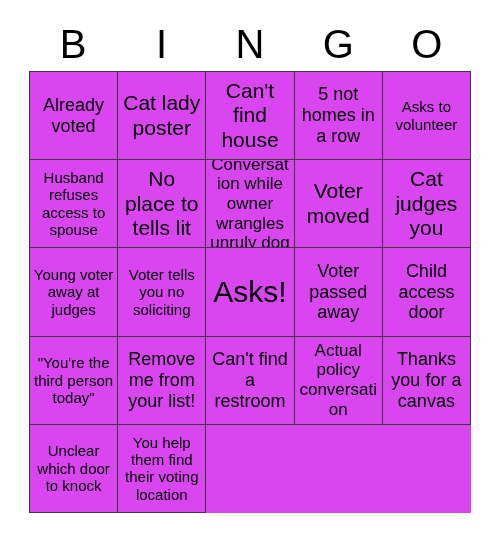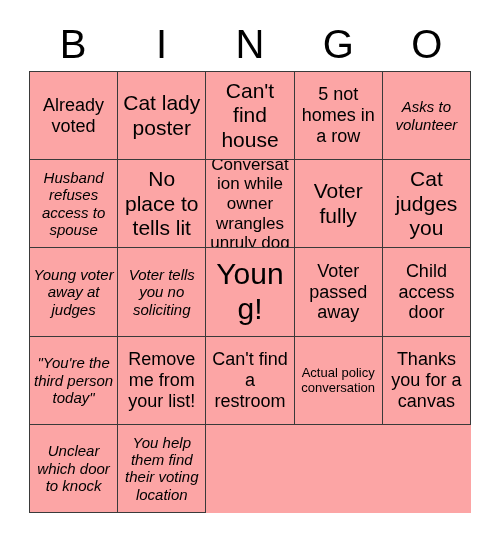--- a/index.html
+++ b/index.html
@@ -43,21 +43,21 @@
     left: 29px;
     top: 71px;
     width: 442px;
     height: 442px;
     display: grid;
     grid-template-columns: repeat(5, 1fr);
     grid-template-rows: repeat(5, 1fr);
     border-top: 1px solid #3a3a3a;
     border-left: 1px solid #3a3a3a;
     box-sizing: border-box;
-    background: #fca5a5;
+    background: #d946ef;
   }
   .cell {
     border-right: 1px solid #3a3a3a;
     border-bottom: 1px solid #3a3a3a;
     box-sizing: border-box;
     display: flex;
     align-items: center;
     justify-content: center;
     text-align: center;
     padding: 2px 3px;
@@ -66,23 +66,23 @@
   }
   .cell span {
     display: block;
     width: 100%;
     line-height: 1.16;
     word-wrap: break-word;
   }
   .fs-xl  { font-size: 30px; }
   .fs-lg  { font-size: 21px; }
   .fs-md  { font-size: 18px; }
-  .fs-sm  { font-size: 15px; font-style: italic; }
+  .fs-sm  { font-size: 15px; }
   .fs-xs  { font-size: 17px; }
-  .fs-xxs { font-size: 13px; }
+  .fs-xxs { font-size: 17px; }
 </style>
 </head>
 <body>
 
 <div class="card">
 
   <div class="header-row">
       <div class="header-cell">B</div>
       <div class="header-cell">I</div>
       <div class="header-cell">N</div>
@@ -109,33 +109,33 @@
       <div class="cell">
         <span class="fs-sm">Husband refuses access to spouse</span>
       </div>
       <div class="cell">
         <span class="fs-lg">No place to tells lit</span>
       </div>
       <div class="cell">
         <span class="fs-xs">Conversation while owner wrangles unruly dog</span>
       </div>
       <div class="cell">
-        <span class="fs-lg">Voter fully</span>
+        <span class="fs-lg">Voter moved</span>
       </div>
       <div class="cell">
         <span class="fs-lg">Cat judges you</span>
       </div>
       <div class="cell">
         <span class="fs-sm">Young voter away at judges</span>
       </div>
       <div class="cell">
         <span class="fs-sm">Voter tells you no soliciting</span>
       </div>
       <div class="cell">
-        <span class="fs-xl">Young!</span>
+        <span class="fs-xl">Asks!</span>
       </div>
       <div class="cell">
         <span class="fs-md">Voter passed away</span>
       </div>
       <div class="cell">
         <span class="fs-md">Child access door</span>
       </div>
       <div class="cell">
         <span class="fs-sm">"You're the third person today"</span>
       </div>

